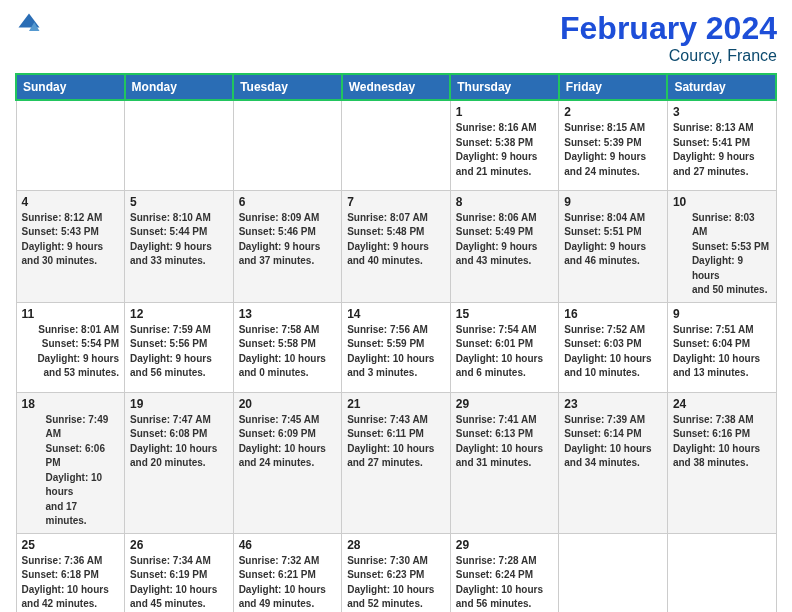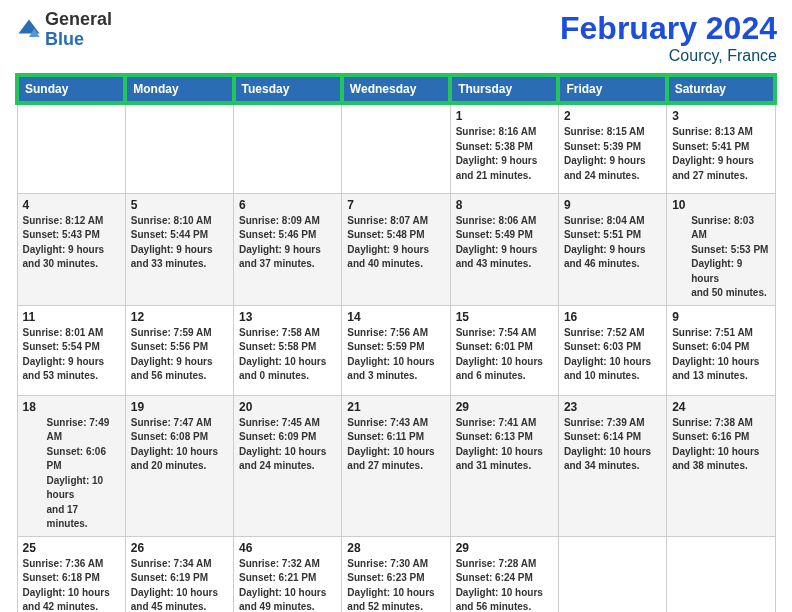--- a/index.html
+++ b/index.html
@@ -52,21 +52,21 @@
       border-collapse: collapse;
       font-size: 10.5px;
     }
     thead tr th {
       background-color: #2a6db5;
       color: #fff;
       text-align: left;
       padding: 5px 6px;
       font-size: 12px;
       font-weight: bold;
-      border: 4px solid #22c55e;
+      border: 2px solid #22c55e;
     }
     tbody tr td {
       border: 1px solid #ccc;
       vertical-align: top;
       padding: 4px 5px;
       width: calc(100% / 7);
       min-height: 80px;
       height: 90px;
     }
     .day-num {
@@ -96,24 +96,20 @@
   </style>
 </head>
 <body>
 
 <div class="header">
   <div class="logo">
     <svg class="logo-icon" viewBox="0 0 32 32" xmlns="http://www.w3.org/2000/svg">
       <polygon points="16,4 28,20 4,20" fill="#2a6db5"></polygon>
       <polygon points="22,14 28,24 16,24" fill="#5599d0"></polygon>
     </svg>
-    <div class="logo-text">
-      <span class="logo-general">General</span>
-      <span class="logo-blue">Blue</span>
-    </div>
   </div>
   <div class="title-area">
     <div class="cal-title">February 2024</div>
     <div class="cal-subtitle">Courcy, France</div>
   </div>
 </div>
 
 <table>
   <thead>
     <tr>
@@ -201,21 +197,21 @@
           <div class="day-num">10</div>
           <div class="day-detail" style="white-space: pre-line; margin-left: 19px;">Sunrise: 8:03 AM
 Sunset: 5:53 PM
 Daylight: 9 hours
 and 50 minutes.</div>
         </td>
       </tr>
       <tr>
         <td>
           <div class="day-num">11</div>
-          <div class="day-detail" style="white-space: pre-line;">Sunrise: 8:01 AM
+          <div class="day-detail" style="white-space: pre-line; text-align: right;">Sunrise: 8:01 AM
 Sunset: 5:54 PM
 Daylight: 9 hours
 and 53 minutes.</div>
         </td>
         <td>
           <div class="day-num">12</div>
           <div class="day-detail" style="white-space: pre-line;">Sunrise: 7:59 AM
 Sunset: 5:56 PM
 Daylight: 9 hours
 and 56 minutes.</div>

